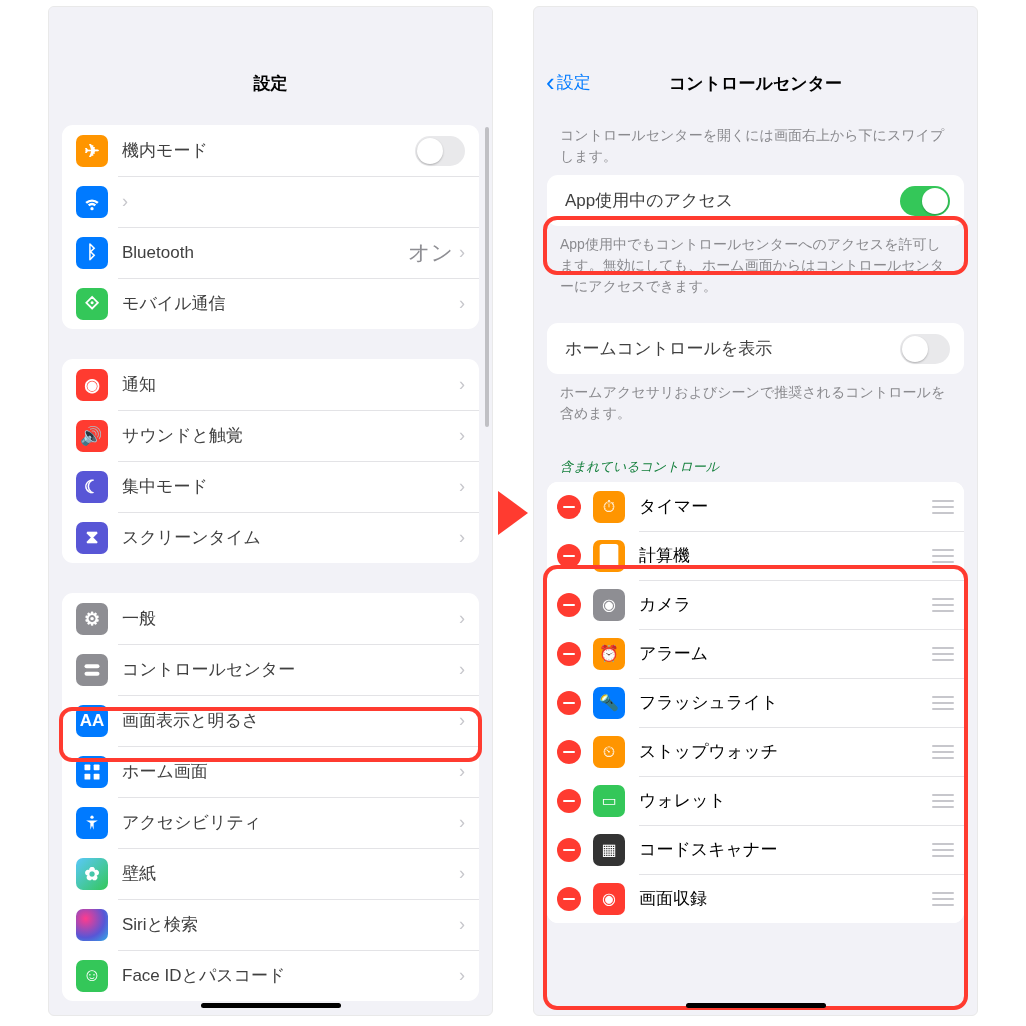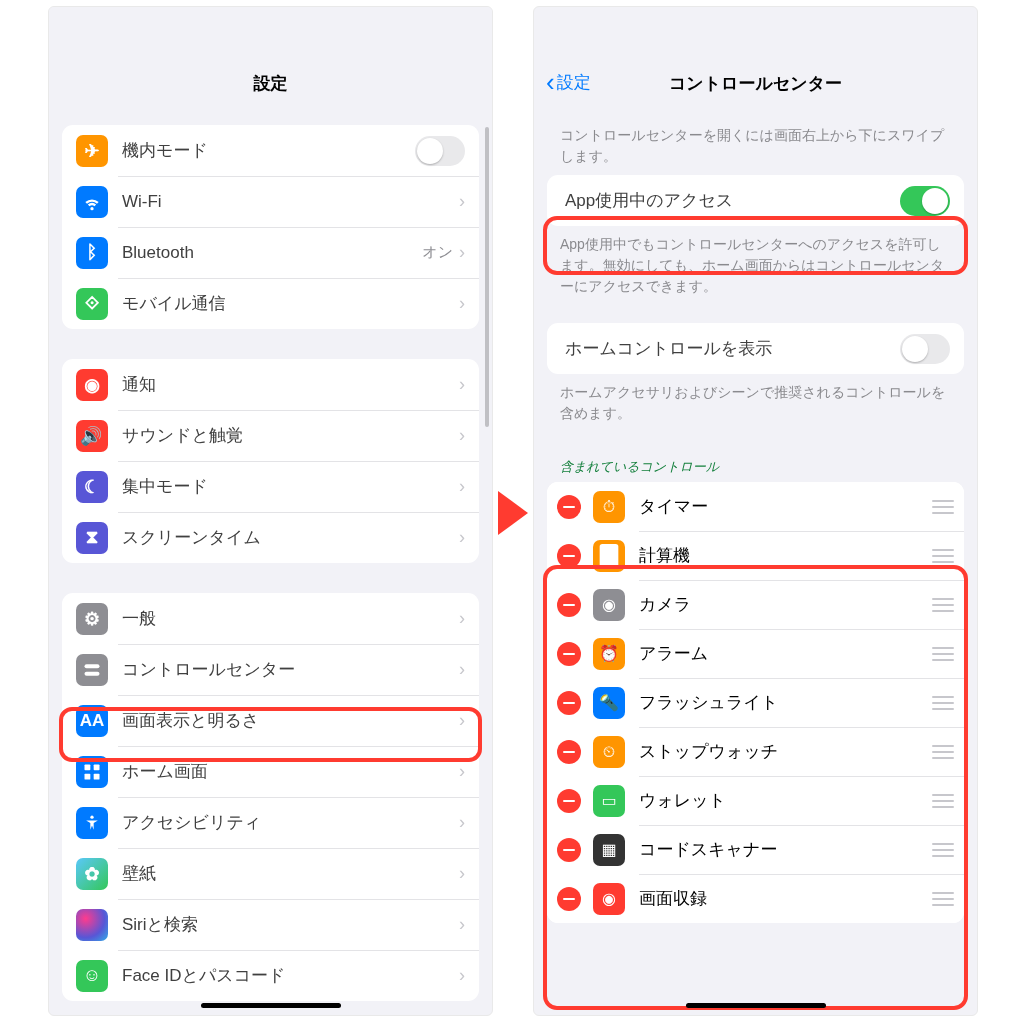--- a/index.html
+++ b/index.html
@@ -56,21 +56,21 @@
     background: #e3e3e6;
   }
   .row .icon {
     width: 32px; height: 32px;
     border-radius: 7px;
     margin-right: 14px;
     display: flex; align-items: center; justify-content: center;
     flex-shrink: 0;
   }
   .row .label { font-size: 17px; color: #404040; flex: 1; }
-  .row .value { font-size: 15px; color: #8e8e93; margin-right: 6px; }
+  .row .value { font-size: 22px; color: #8e8e93; margin-right: 6px; }
   .row .chev { color: #c7c7cc; margin-right: 14px; font-size: 18px; }
   .toggle {
     width: 50px; height: 30px; border-radius: 15px;
     background: #e9e9eb; margin-right: 14px; position: relative;
   }
   .toggle::after {
     content: ""; position: absolute; width: 26px; height: 26px;
     background: #fff; border-radius: 50%; top: 2px; left: 2px;
     box-shadow: 0 1px 2px rgba(0,0,0,.25);
   }
@@ -175,21 +175,20 @@
         </div>
       <div class="label">機内モード</div>
       <div class="toggle"></div>
     </div>
     <div class="row">
       <div class="icon ic-blue">
           <svg viewBox="0 0 24 24">
             <path d="M12 18a2 2 0 100 4 2 2 0 000-4zm-5-3l2 2a5 5 0 016 0l2-2a8 8 0 00-10 0zm-3-3l2 2a9 9 0 0112 0l2-2a12 12 0 00-16 0z"></path>
           </svg>
         </div>
-      <div class="label">Wi-Fi</div>
       <div class="chev">›</div>
     </div>
     <div class="row">
       <div class="icon ic-blue">
           <span class="glyph">ᛒ</span>
         </div>
       <div class="label">Bluetooth</div>
       <div class="value">オン</div>
       <div class="chev">›</div>
     </div>

